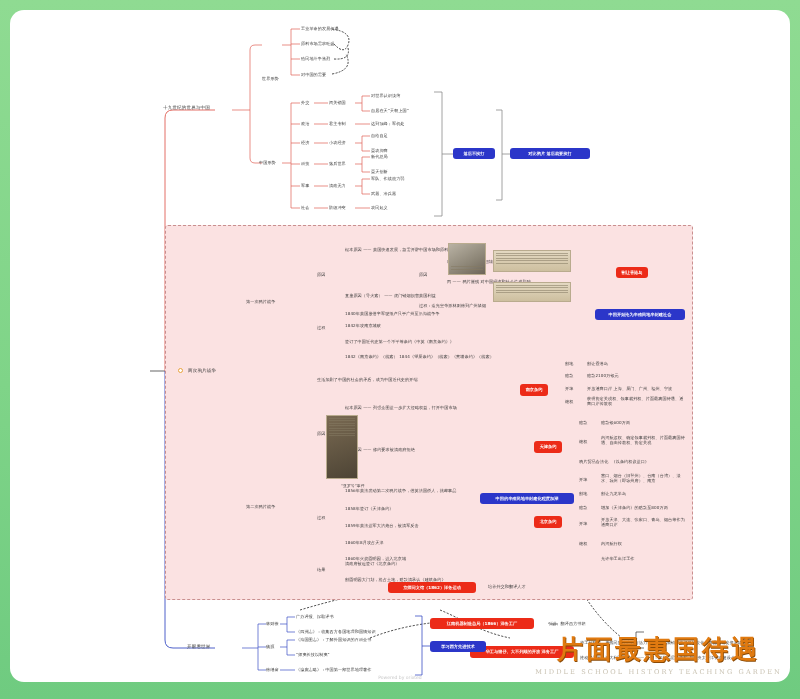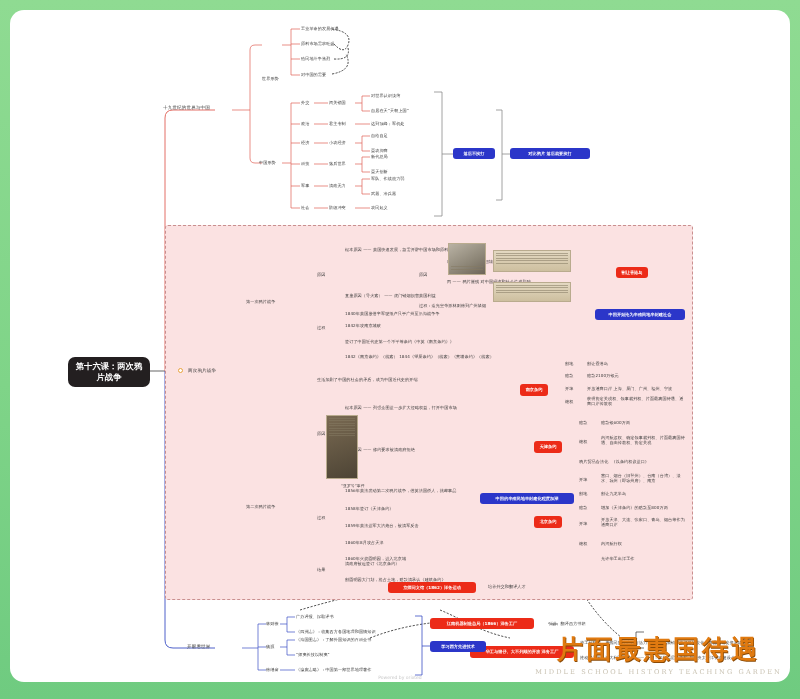--- a/index.html
+++ b/index.html
@@ -243,21 +243,20 @@
 
       <path d="M465 578 H476" stroke="#333"></path>
       <path d="M525 578 H536" stroke="#333"></path>
       <path d="M540 614 H548" stroke="#333"></path>
       <path d="M618 628 H626 M626 622 V638 M626 622 H634 M626 638 H634" stroke="#333"></path>
     </g>
   </svg>
 
   <div class="pinkpanel" style="left:155px;top:215px;width:528px;height:375px;"></div>
 
-  <div class="center" style="left:58px;top:347px;width:82px;height:30px;">第十六课：两次鸦片战争</div>
 
   <div class="node md" style="left:153px;top:95px;">十九世纪的世界与中国</div>
 
   <div class="node" style="left:252px;top:66px;">世界形势</div>
   <div class="node" style="left:291px;top:16px;">工业革命的发展机遇</div>
   <div class="node" style="left:291px;top:31px;">原料市场需求旺盛</div>
   <div class="node" style="left:291px;top:46px;">殖民地斗争激烈</div>
   <div class="node" style="left:291px;top:62px;">对中国的需要</div>
 
   <div class="node" style="left:249px;top:150px;">中国形势</div>

